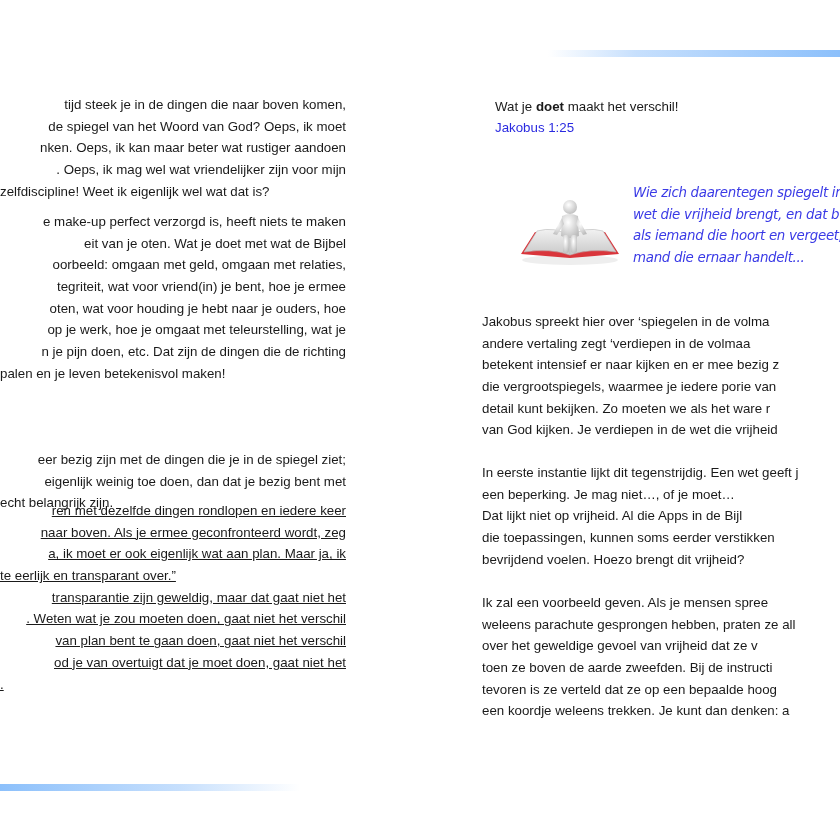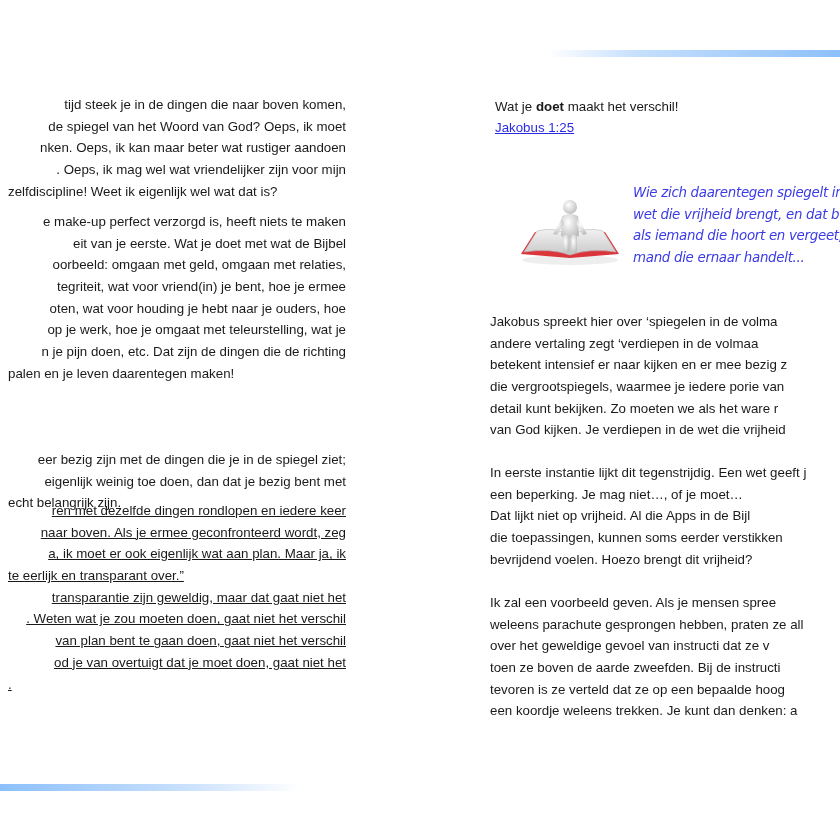--- a/index.html
+++ b/index.html
@@ -44,21 +44,20 @@
       width: 300px;
       height: 7px;
       background: linear-gradient(to right, #8cc0fb 0%, rgba(130,185,250,0.45) 60%, rgba(130,185,250,0) 100%);
     }
     .text-block {
       position: absolute;
       font-size: 13.3px;
       line-height: 21.7px;
       text-align: justify;
       white-space: nowrap;
-      padding-left: 8px;
     }
     .text-block .line {
       display: block;
       height: 21.7px;
     }
     .left-col {
       left: 0;
       right: 0;
       
     }
@@ -86,21 +85,20 @@
     .heading-line b {
       font-weight: bold;
     }
     .ref-link {
       position: absolute;
       left: 75px;
       top: 117px;
       font-size: 13.3px;
       line-height: 21px;
       color: #2a2ae0;
-      text-decoration: underline;
       cursor: pointer;
     }
     .quote-box {
       position: absolute;
       left: 95px;
       top: 178px;
       width: 340px;
       height: 95px;
     }
     .book-illustration {
@@ -134,27 +132,27 @@
   <div class="text-block left-col" style="top:94px;">
     <span class="line">tijd steek je in de dingen die naar boven komen,</span>
     <span class="line">de spiegel van het Woord van God? Oeps, ik moet</span>
     <span class="line">nken. Oeps, ik kan maar beter wat rustiger aandoen</span>
     <span class="line">. Oeps, ik mag wel wat vriendelijker zijn voor mijn</span>
     <span class="line last">zelfdiscipline! Weet ik eigenlijk wel wat dat is?</span>
   </div>
 
   <div class="text-block left-col" style="top:211px;">
     <span class="line">e make-up perfect verzorgd is, heeft niets te maken</span>
-    <span class="line">eit van je eerste. Wat je doet met wat de Bijbel</span>
+    <span class="line">eit van je oten. Wat je doet met wat de Bijbel</span>
     <span class="line">oorbeeld: omgaan met geld, omgaan met relaties,</span>
     <span class="line">tegriteit, wat voor vriend(in) je bent, hoe je ermee</span>
     <span class="line">oten, wat voor houding je hebt naar je ouders, hoe</span>
     <span class="line">op je werk, hoe je omgaat met teleurstelling, wat je</span>
     <span class="line">n je pijn doen, etc. Dat zijn de dingen die de richting</span>
-    <span class="line last">palen en je leven daarentegen maken!</span>
+    <span class="line last">palen en je leven betekenisvol maken!</span>
   </div>
 
   <div class="text-block left-col" style="top:405px;margin-top:44px;">
     <span class="line">eer bezig zijn met de dingen die je in de spiegel ziet;</span>
     <span class="line">eigenlijk weinig toe doen, dan dat je bezig bent met</span>
     <span class="line last">echt belangrijk zijn.</span>
   </div>
 
   <div class="text-block left-col" style="top:500px;text-decoration:underline;">
     <span class="line">ren met dezelfde dingen rondlopen en iedere keer</span>
@@ -228,18 +226,18 @@
     <span class="line">In eerste instantie lijkt dit tegenstrijdig. Een wet geeft j</span>
     <span class="line">een beperking. Je mag niet…, of je moet…</span>
     <span class="line">Dat lijkt niet op vrijheid. Al die Apps in de Bijl</span>
     <span class="line">die toepassingen, kunnen soms eerder verstikken</span>
     <span class="line">bevrijdend voelen. Hoezo brengt dit vrijheid?</span>
   </div>
 
   <div class="text-block right-col" style="top:592px;">
     <span class="line">Ik zal een voorbeeld geven. Als je mensen spree</span>
     <span class="line">weleens parachute gesprongen hebben, praten ze all</span>
-    <span class="line">over het geweldige gevoel van instructi dat ze v</span>
+    <span class="line">over het geweldige gevoel van vrijheid dat ze v</span>
     <span class="line">toen ze boven de aarde zweefden. Bij de instructi</span>
     <span class="line">tevoren is ze verteld dat ze op een bepaalde hoog</span>
     <span class="line">een koordje weleens trekken. Je kunt dan denken: a</span>
   </div>
 </div>
 
 </body></html>

